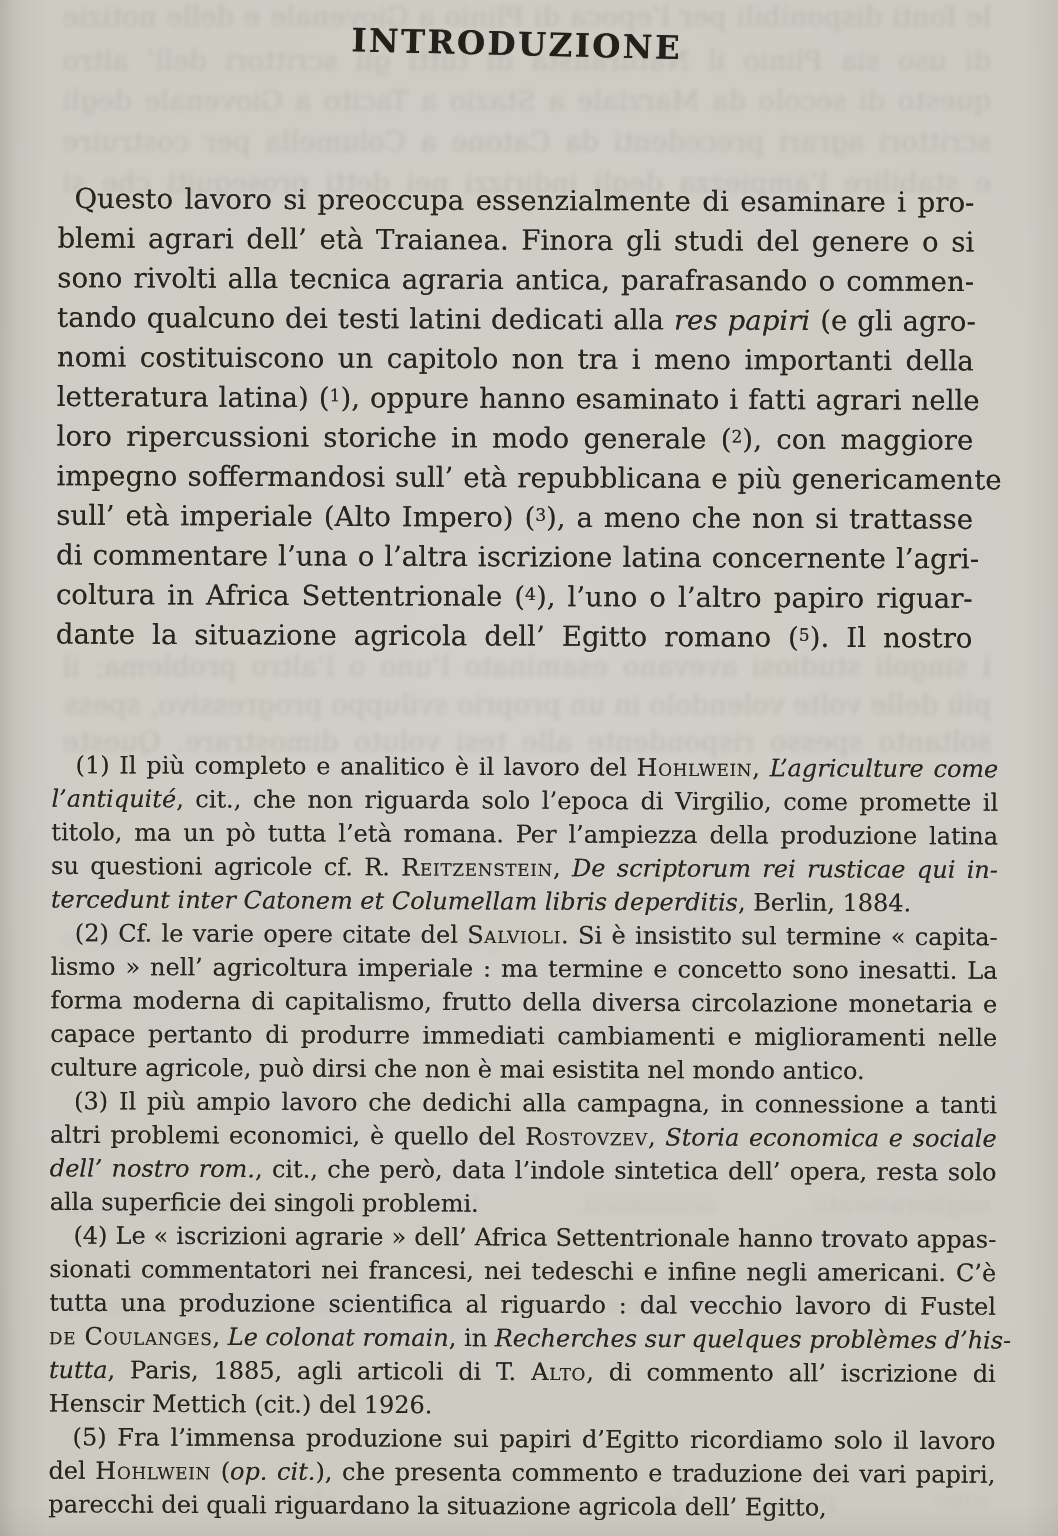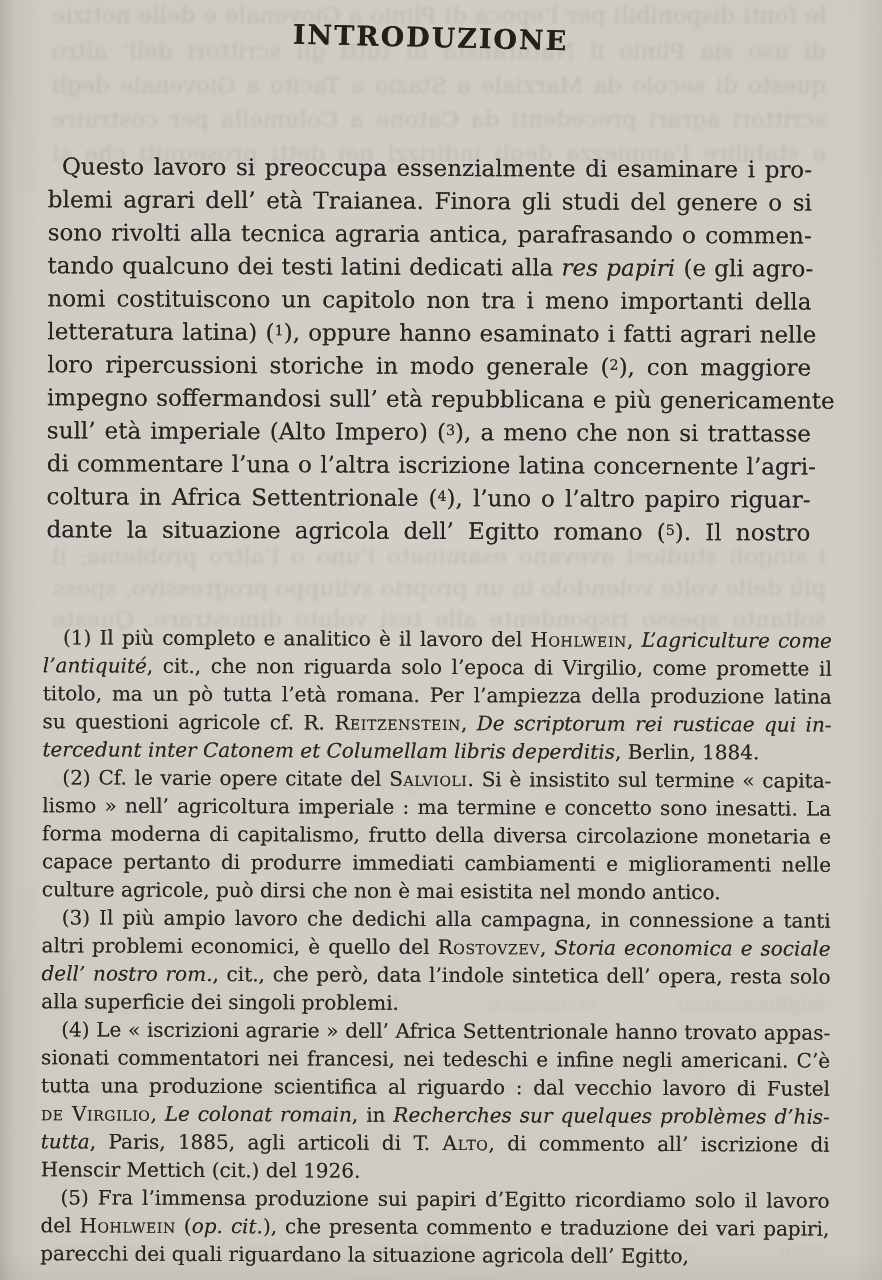--- a/index.html
+++ b/index.html
@@ -132,21 +132,21 @@
         <div class="footnote">
           <div class="fline first"><span>(3) Il più ampio lavoro che dedichi alla campagna, in connessione a tanti</span></div>
           <div class="fline"><span>altri problemi economici, è quello del </span><span class="sc">Rostovzev</span><span>, </span><span class="i">Storia economica e sociale</span></div>
           <div class="fline"><span class="i">dell’ nostro rom.</span><span>, cit., che però, data l’indole sintetica dell’ opera, resta solo</span></div>
           <div class="fline last"><span>alla superficie dei singoli problemi.</span></div>
         </div>
         <div class="footnote">
           <div class="fline first"><span>(4) Le « iscrizioni agrarie » dell’ Africa Settentrionale hanno trovato appas-</span></div>
           <div class="fline"><span>sionati commentatori nei francesi, nei tedeschi e infine negli americani. C’è</span></div>
           <div class="fline"><span>tutta una produzione scientifica al riguardo : dal vecchio lavoro di Fustel</span></div>
-          <div class="fline"><span class="sc">de Virgilio</span><span>, </span><span class="i">Le colonat romain</span><span>, in </span><span class="i">Recherches sur quelques problèmes d’his-</span></div>
+          <div class="fline"><span class="sc">de Coulanges</span><span>, </span><span class="i">Le colonat romain</span><span>, in </span><span class="i">Recherches sur quelques problèmes d’his-</span></div>
           <div class="fline"><span class="i">tutta</span><span>, Paris, 1885, agli articoli di T. </span><span class="sc">Alto</span><span>, di commento all’ iscrizione di</span></div>
           <div class="fline last"><span>Henscir Mettich (cit.) del 1926.</span></div>
         </div>
         <div class="footnote">
           <div class="fline first"><span>(5) Fra l’immensa produzione sui papiri d’Egitto ricordiamo solo il lavoro</span></div>
           <div class="fline"><span>del </span><span class="sc">Hohlwein</span><span> (</span><span class="i">op. cit.</span><span>), che presenta commento e traduzione dei vari papiri,</span></div>
           <div class="fline last"><span>parecchi dei quali riguardano la situazione agricola dell’ Egitto,</span></div>
         </div>
       </div>
   </div>

